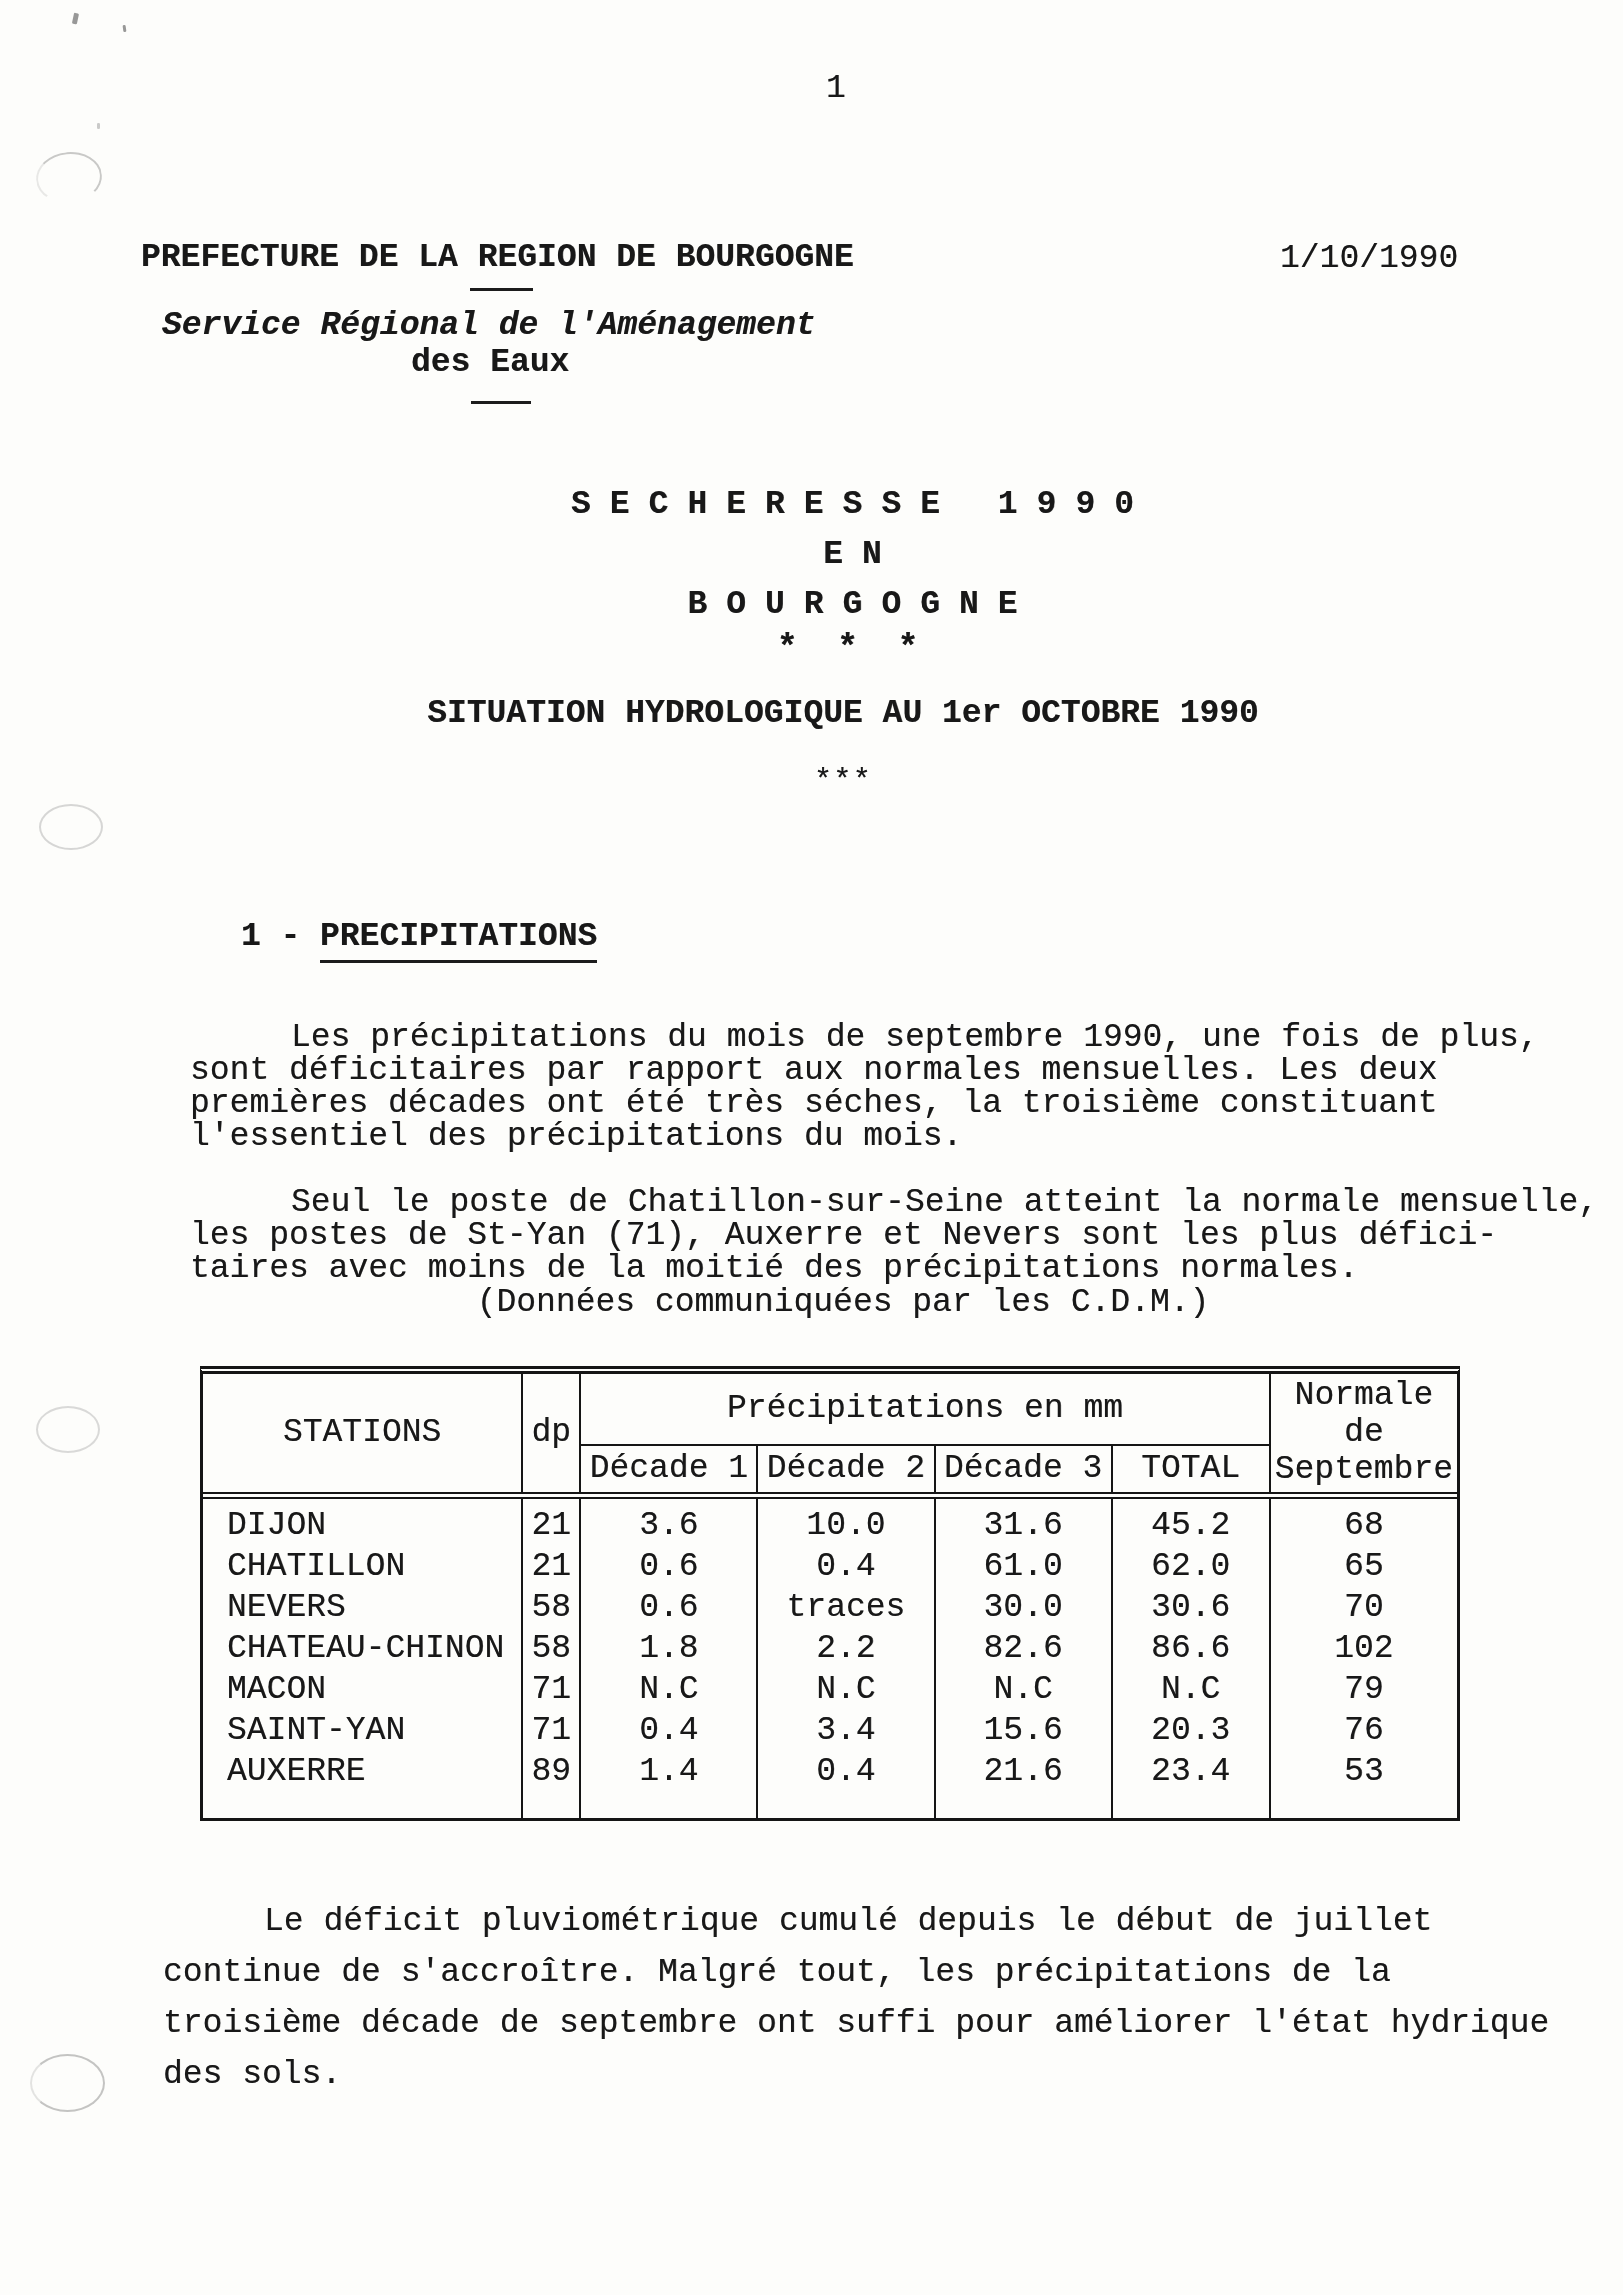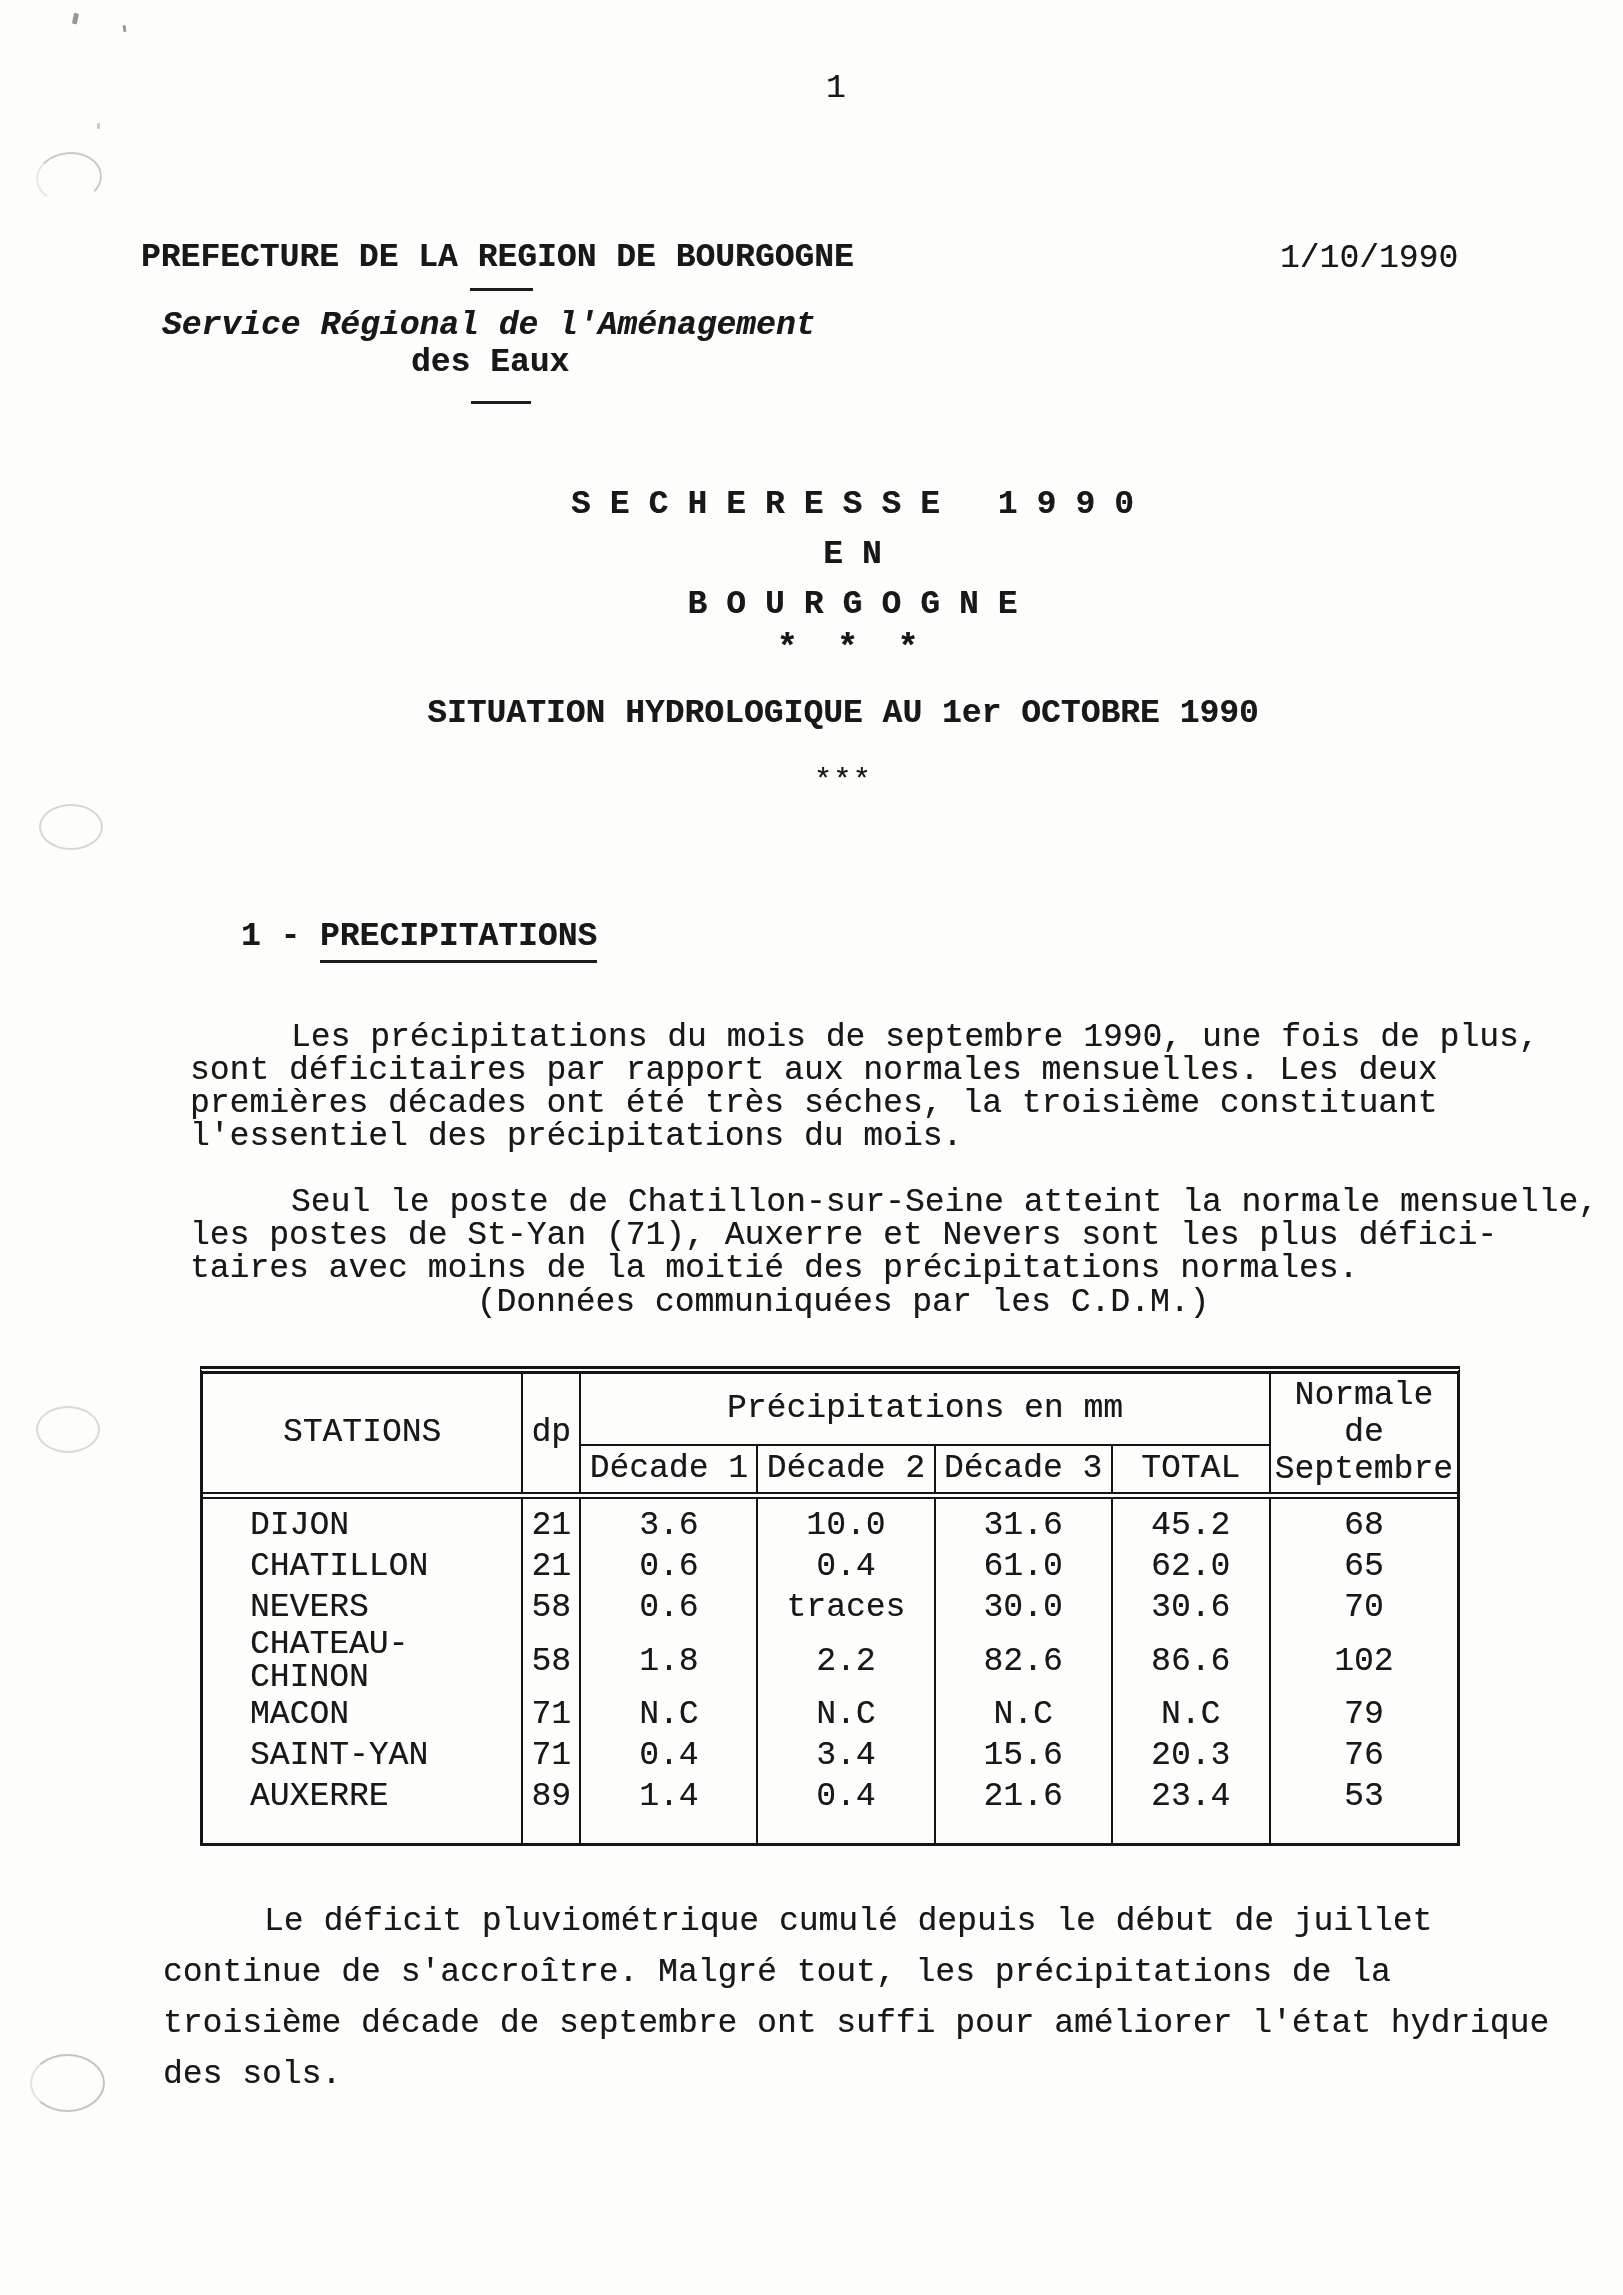--- a/index.html
+++ b/index.html
@@ -101,21 +101,21 @@
   th.group { border-bottom: 2.6px solid #151515; }
   th.normale-th { white-space: pre-line; line-height: 37px; }
 
   tbody { border-top: 7.2px double #151515; }
   tbody td {
     height: 41px;
     vertical-align: middle;
     line-height: 33px;
     text-align: center;
   }
-  tbody td.station { text-align: left; padding-left: 47px; }
+  tbody td.station { text-align: left; padding-left: 24px; }
   td.v-sep { border-left: 2.6px solid #151515; }
   tbody tr:first-child td { padding-top: 6.5px; }
   tbody tr:last-child td { padding-bottom: 26px; }
 
   
   .hole {
     position: absolute;
     border-radius: 50%;
     border: 2px solid rgba(115,115,115,0.38);
   }

